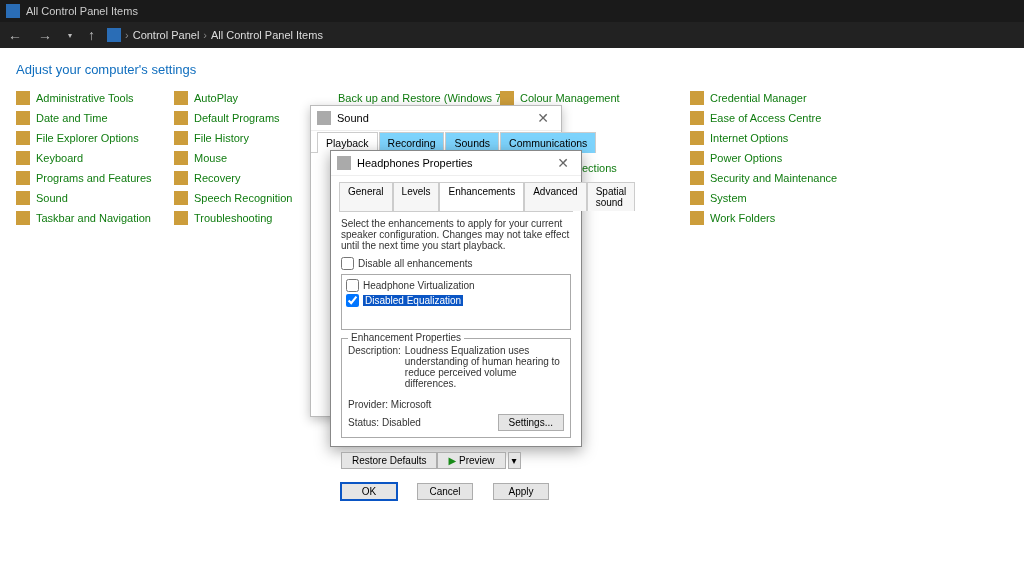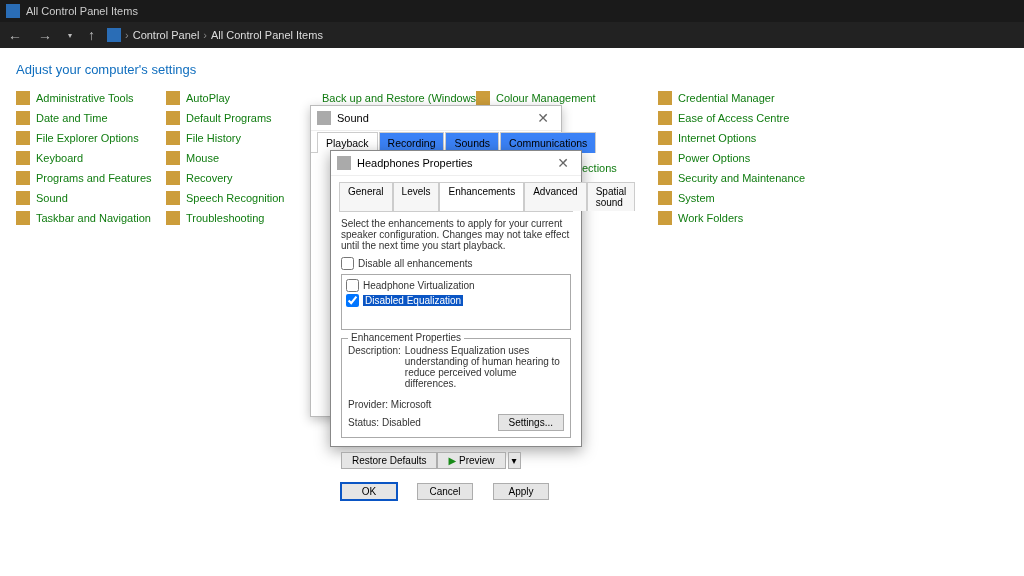--- a/index.html
+++ b/index.html
@@ -4,32 +4,32 @@
 <style>
 html,body{margin:0;padding:0;font-family:"Segoe UI",Tahoma,sans-serif;font-size:11px;background:#fff;color:#000;width:1024px;height:576px;overflow:hidden}
 .titlebar{background:#1a1a1a;color:#ccc;height:22px;display:flex;align-items:center;padding:0 6px}
 .titlebar .ticon{width:14px;height:14px;background:#2a6db6;display:inline-block;margin-right:6px}
 .navbar{background:#222;color:#ddd;height:26px;display:flex;align-items:center;padding:0 4px;gap:8px}
 .navbar .navbtn{color:#bbb;padding:0 4px;font-size:14px}
 .navbar .brd{display:flex;align-items:center;gap:4px;color:#ddd}
 .navbar .brd .sep{color:#888}
 .navbar .ico{width:14px;height:14px;background:#2a6db6;display:inline-block}
 .panelhead{padding:14px 16px;color:#106ebe;font-size:13px}
-.grid{display:flex;padding:0 16px;gap:0}
+.grid{display:flex;padding:0 16px;gap:8px}
 .col{width:150px;display:flex;flex-direction:column;gap:6px}
 .item{display:flex;align-items:center;gap:6px;color:#107c10;white-space:nowrap}
 .item .ic{width:14px;height:14px;display:inline-block;background:#cc9d3b}
 .item a{color:#107c10;text-decoration:none}
 
 .sounddlg{position:absolute;left:310px;top:105px;width:250px;height:310px;background:#fff;border:1px solid #bbb;box-shadow:0 3px 10px rgba(0,0,0,.25)}
 .dlgtitle{height:24px;display:flex;align-items:center;padding:0 6px;border-bottom:1px solid #eee}
 .dlgtitle .ic{width:14px;height:14px;display:inline-block;background:#aaa;margin-right:6px}
 .dlgtitle .close{margin-left:auto;color:#666;font-size:14px;padding:0 6px}
 .tabs{display:flex;border-bottom:1px solid #ccc;padding:0 6px;gap:1px}
-.tab{padding:4px 8px;border:1px solid #ccc;border-bottom:none;background:#3b82f6;font-size:10.5px;position:relative;top:1px}
+.tab{padding:4px 8px;border:1px solid #ccc;border-bottom:none;background:#7dd3fc;font-size:10.5px;position:relative;top:1px}
 .tab.active{background:#fff}
 .dlgbody{padding:8px 10px;font-size:10.5px}
 
 .hpdlg{position:absolute;left:330px;top:150px;width:250px;height:295px;background:#fff;border:1px solid #888;box-shadow:0 4px 14px rgba(0,0,0,.35)}
 .hpdlg .dlgtitle{font-size:11px}
 .subtabs{display:flex;padding:6px 8px 0 8px;font-size:10px}
 .subtab{padding:3px 8px;border:1px solid #ccc;border-bottom:none;background:#f6f6f6;margin-right:0}
 .subtab.active{background:#fff}
 .subtabline{border-bottom:1px solid #ccc;margin:0 8px}
 .hpbody{padding:6px 10px;font-size:10px;color:#333}

